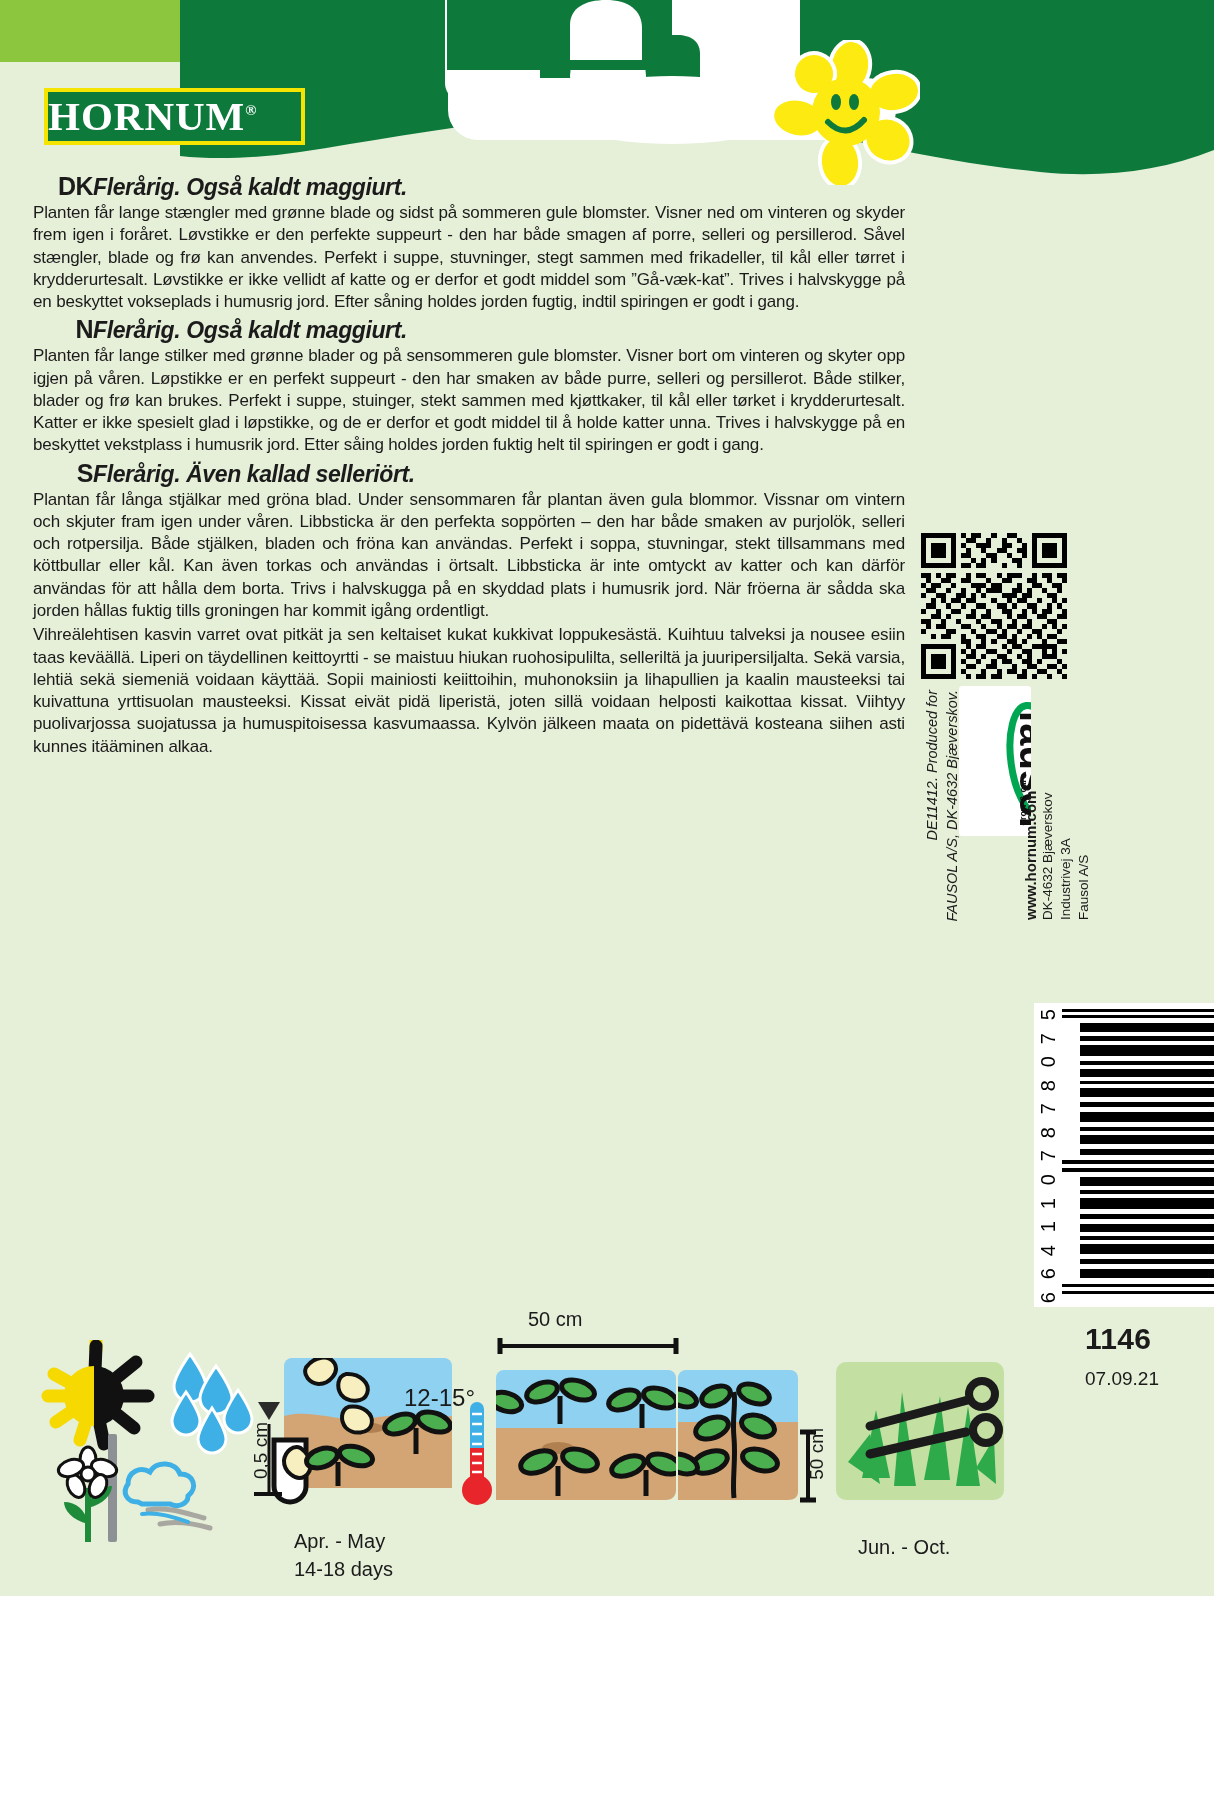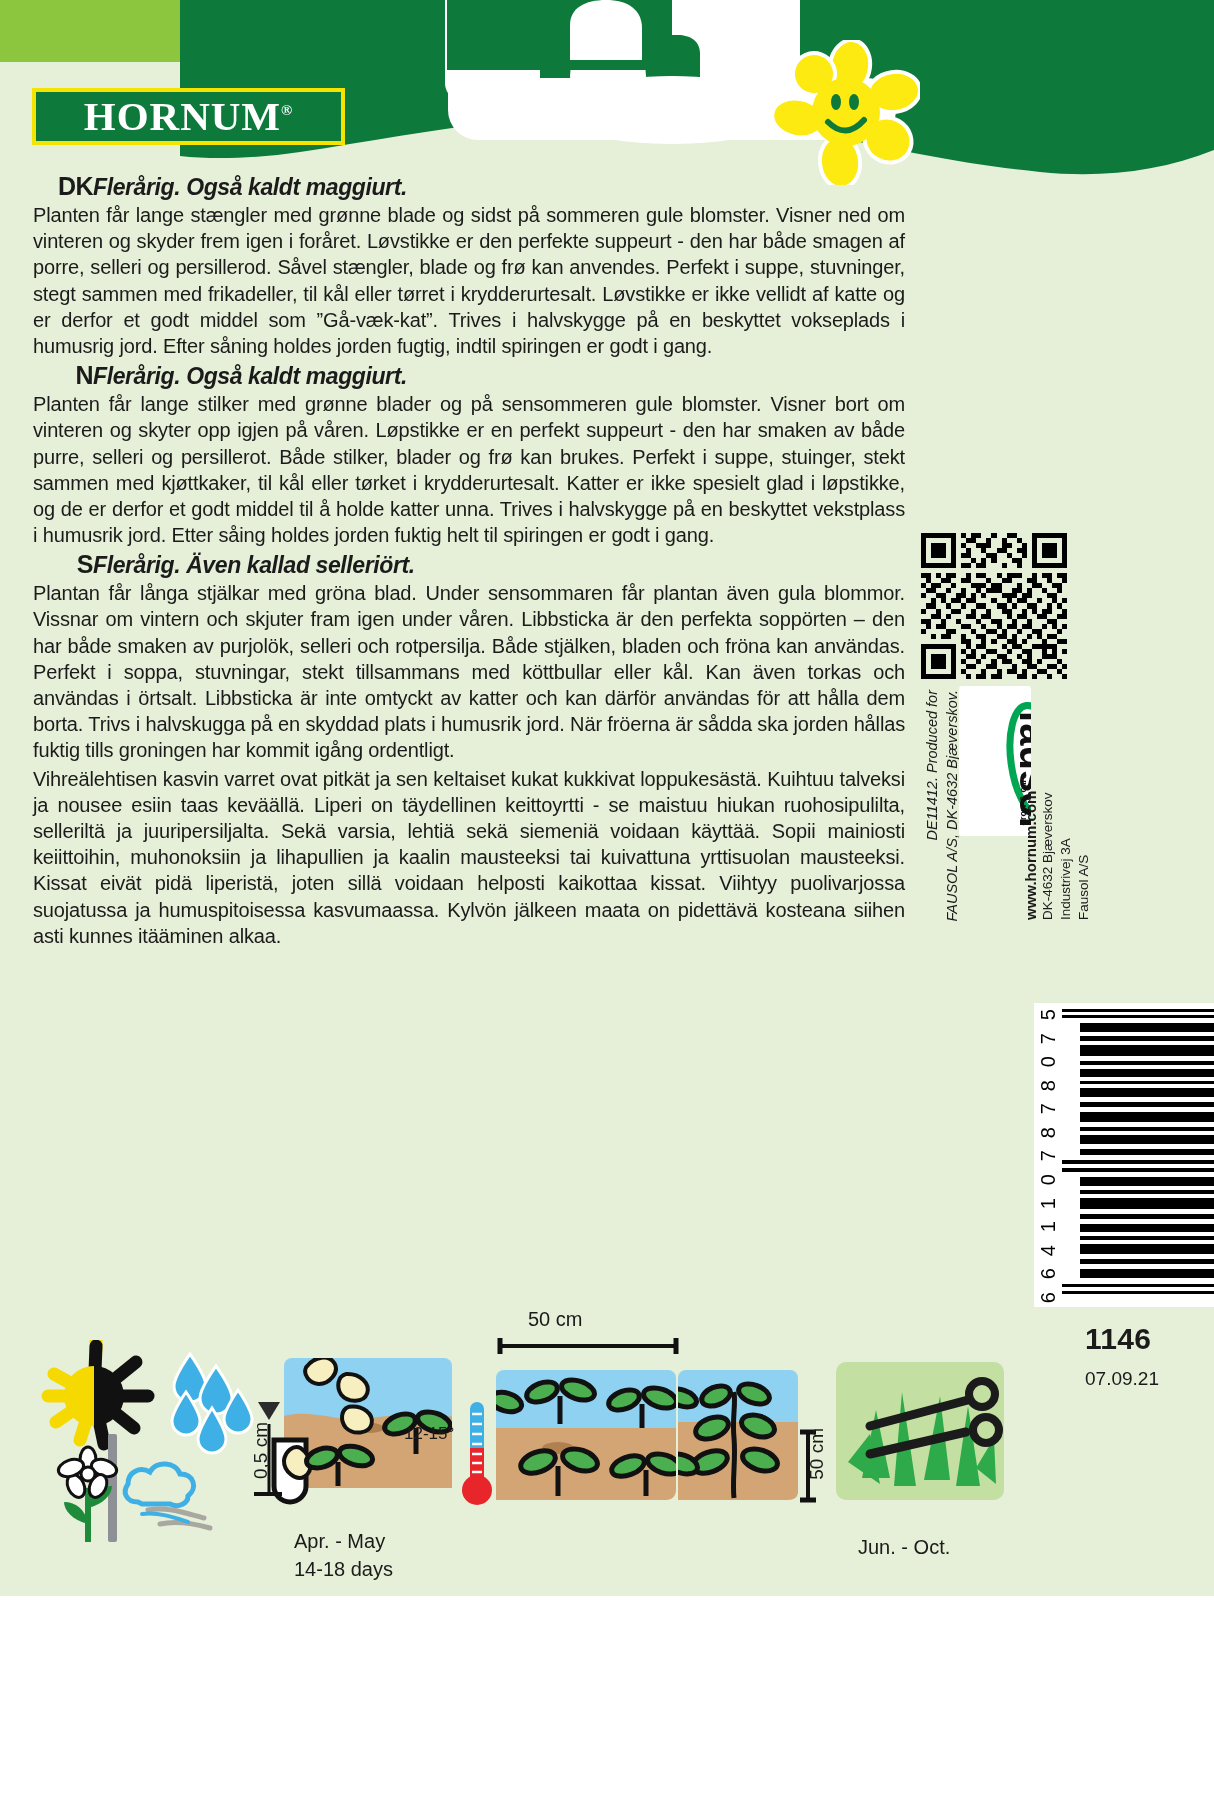--- a/index.html
+++ b/index.html
@@ -13,25 +13,25 @@
     width: 1214px; height: 1810px;
     background: #e6efd8;
     overflow: hidden;
   }
   .hdr-wave {
     position: absolute; left: 0; top: 0;
     width: 1214px; height: 175px;
     overflow: hidden;
   }
   .logo-box {
-    position: absolute; left: 32px; top: 88px;
-    width: 313px; height: 57px;
+    position: absolute; left: 44px; top: 88px;
+    width: 261px; height: 57px;
     background: #0d7a3c;
     border: 4px solid #f5e400;
-    display: flex; align-items: center; justify-content: center;
+    display: flex; align-items: center; 
   }
   .logo-text {
     color: #ffffff;
     font-family: "Liberation Serif", serif;
     font-weight: bold;
     font-size: 41px;
     letter-spacing: 1px;
     line-height: 1;
     position: relative;
   }
@@ -63,21 +63,21 @@
   }
   .lang-code.wide { min-width: 62px; }
   .lang-sub {
     font-weight: bold;
     font-style: italic;
     font-size: 23px;
     color: #1b1b1b;
     letter-spacing: -0.4px;
   }
   .lang-body {
-    font-size: 20px;
+    font-size: 17px;
     line-height: 1.31;
     color: #1b1b1b;
     text-align: justify;
     letter-spacing: -0.15px;
     hyphens: manual;
   }
 
   
   .qr {
     position: absolute;
@@ -188,23 +188,22 @@
   .cap-vert {
     position: absolute;
     font-size: 19px;
     color: #1b1b1b;
     writing-mode: vertical-rl;
     transform: rotate(180deg);
     white-space: nowrap;
   }
   .temp-cap {
     position: absolute;
-    font-size: 17px;
-    color: #1b1b1b;
-    margin-top: 40px;
+    font-size: 24px;
+    color: #1b1b1b;
   }
   .bottom-white {
     position: absolute;
     left: 0; top: 1596px;
     width: 1214px; height: 214px;
     background: #ffffff;
   }
 </style>
 </head>
 <body>

